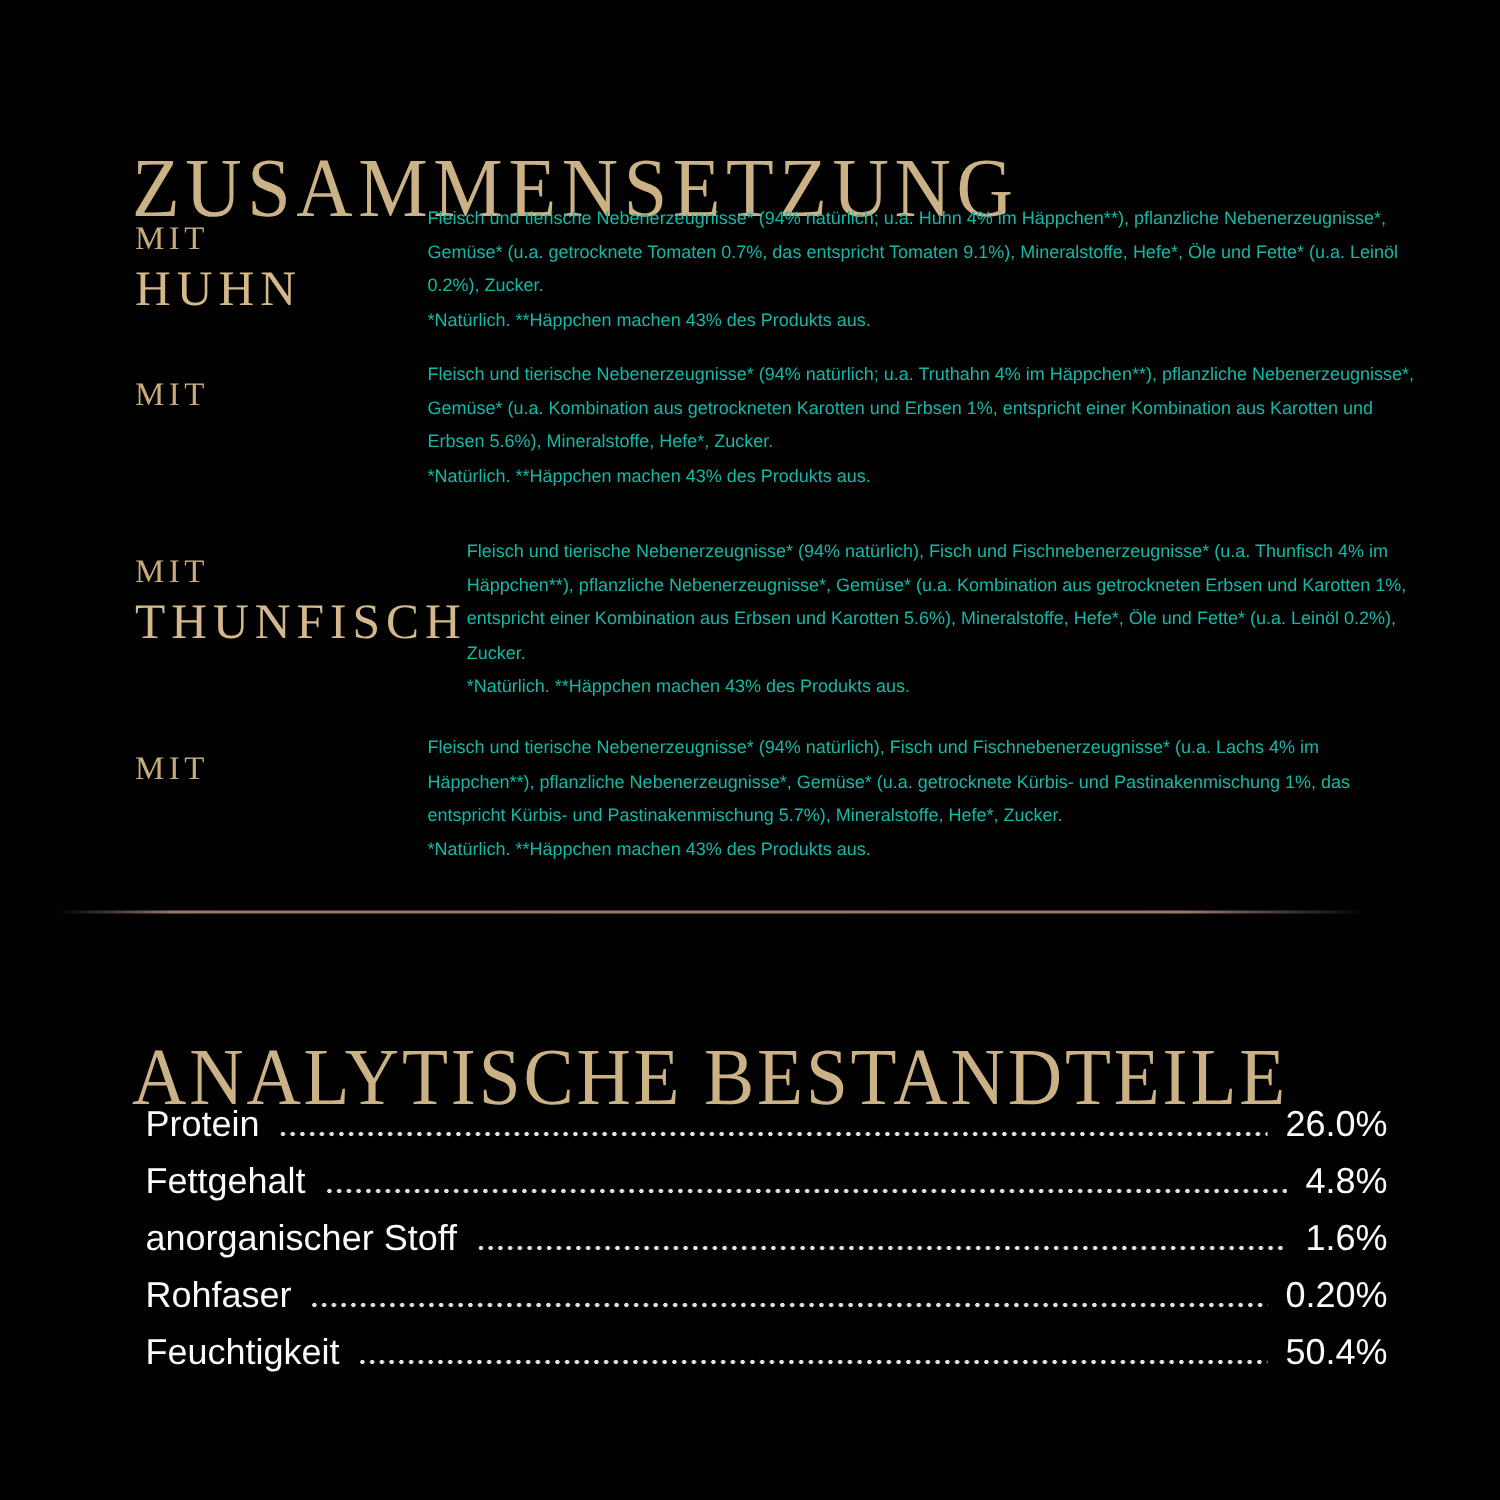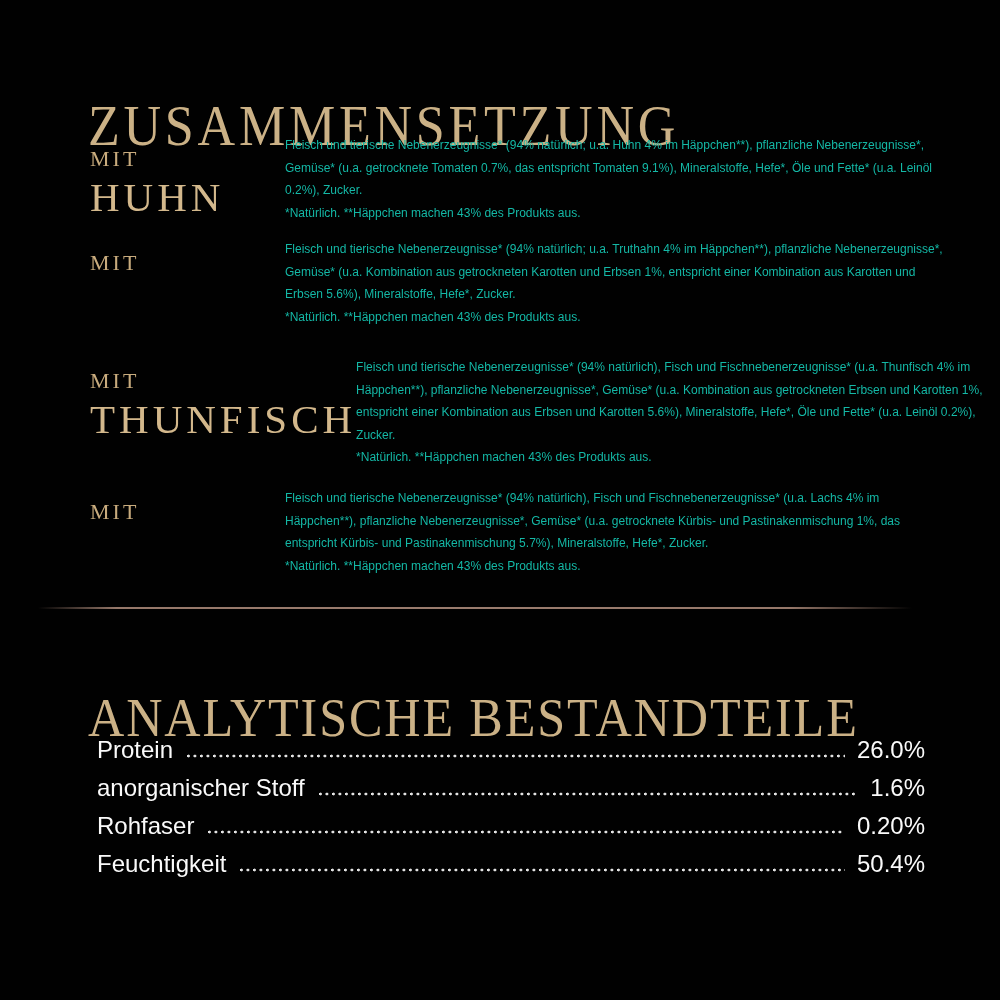--- a/index.html
+++ b/index.html
@@ -53,21 +53,21 @@
   }
   .sec-prefix {
     display: block;
     font-size: 22px;
     letter-spacing: 3px;
     line-height: 1;
     color: #c8ab7d;
   }
   .sec-name {
     display: block;
-    font-size: 41px;
+    font-size: 33px;
     letter-spacing: 4px;
     line-height: 1;
     margin-top: 7px;
   }
   .sec-body {
     width: 662px;
     color: #14b8a6;
     font-size: 12px;
     line-height: 22.6px;
     letter-spacing: 0px;
@@ -168,20 +168,25 @@
 
   <h2 class="display-title analytic-title">ANALYTISCHE BESTANDTEILE</h2>
 
   <div class="analytic-table">
     <div class="t-row">
       <span class="t-label">Protein</span>
       <span class="t-leader"></span>
       <span class="t-value">26.0%</span>
     </div>
     <div class="t-row">
+      <span class="t-label">Fettgehalt</span>
+      <span class="t-leader"></span>
+      <span class="t-value">4.8%</span>
+    </div>
+    <div class="t-row">
       <span class="t-label">anorganischer Stoff</span>
       <span class="t-leader"></span>
       <span class="t-value">1.6%</span>
     </div>
     <div class="t-row">
       <span class="t-label">Rohfaser</span>
       <span class="t-leader"></span>
       <span class="t-value">0.20%</span>
     </div>
     <div class="t-row">

